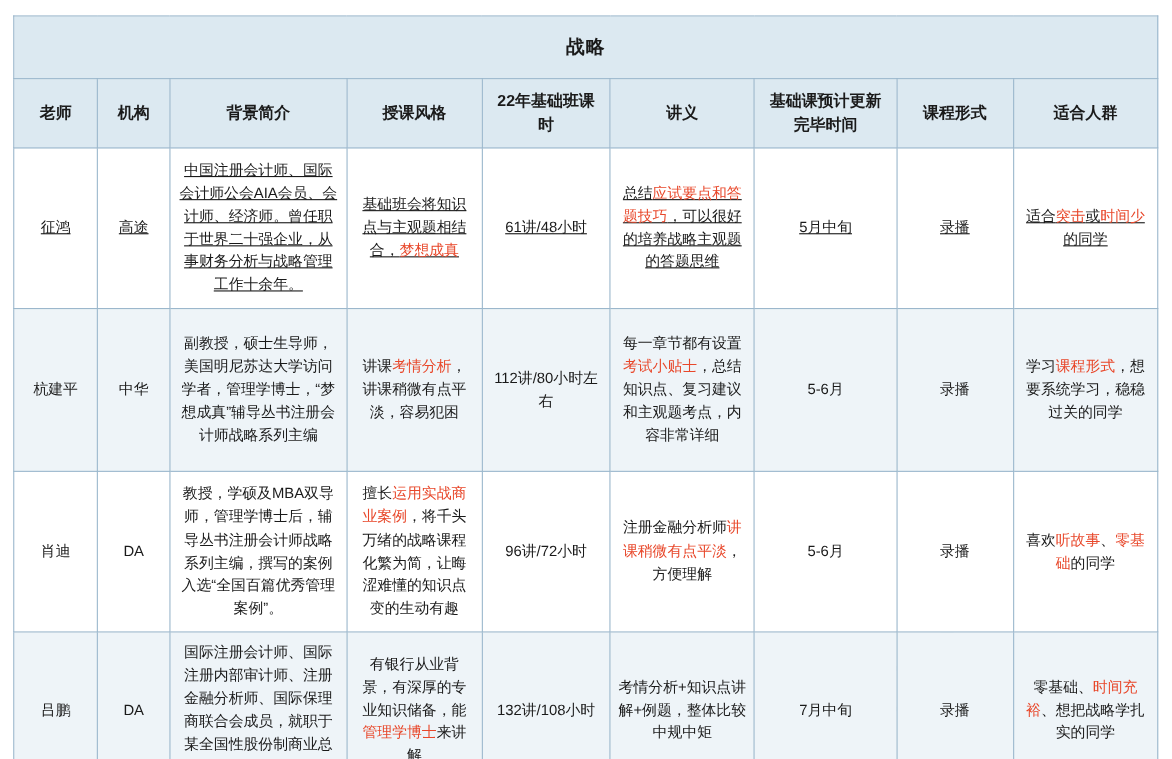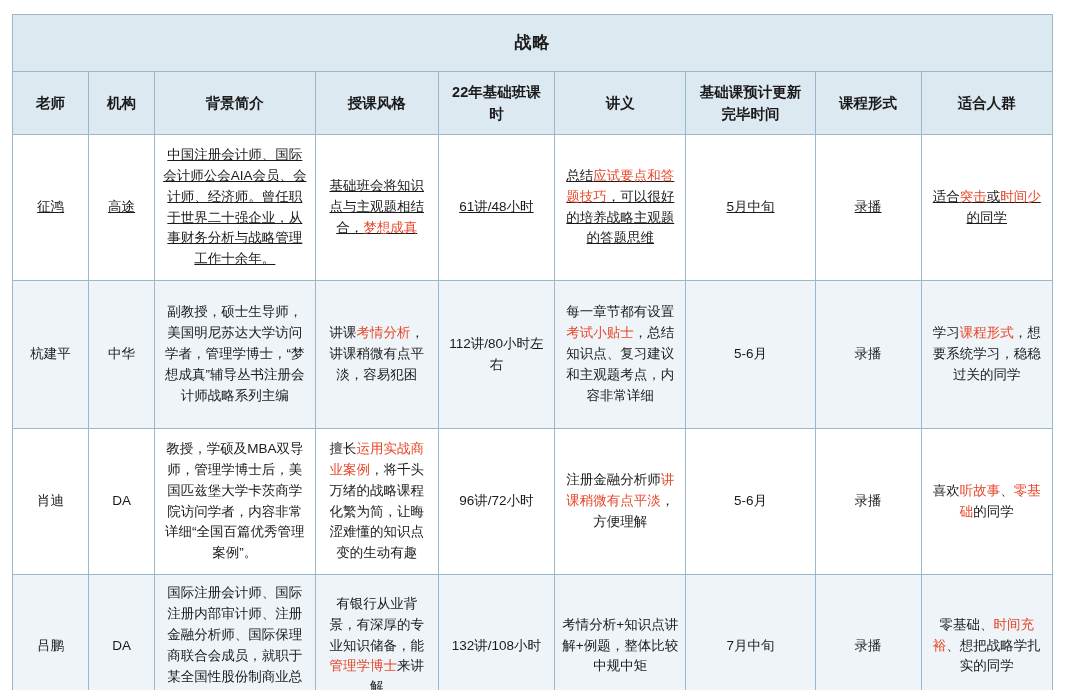--- a/index.html
+++ b/index.html
@@ -142,21 +142,21 @@
         <td><span>讲课</span><span class="hl">考情分析</span><span>，讲课稍微有点平淡，容易犯困</span></td>
         <td>112讲/80小时左右</td>
         <td><span>每一章节都有设置</span><span class="hl">考试小贴士</span><span>，总结知识点、复习建议和主观题考点，内容非常详细</span></td>
         <td>5-6月</td>
         <td>录播</td>
         <td><span>学习</span><span class="hl">课程形式</span><span>，想要系统学习，稳稳过关的同学</span></td>
       </tr>
       <tr class="r3">
         <td>肖迪</td>
         <td>DA</td>
-        <td><span>教授，学硕及MBA双导师，管理学博士后，美国匹兹堡大学卡茨商学院访问学者，内容非常详细“全国百篇优秀管理案例”。</span></td>
+        <td><span>教授，学硕及MBA双导师，管理学博士后，辅导丛书注册会计师战略系列主编，撰写的案例入选“全国百篇优秀管理案例”。</span></td>
         <td><span>擅长</span><span class="hl">运用实战商业案例</span><span>，将千头万绪的战略课程化繁为简，让晦涩难懂的知识点变的生动有趣</span></td>
         <td>96讲/72小时</td>
         <td><span>注册金融分析师</span><span class="hl">讲课稍微有点平淡</span><span>，方便理解</span></td>
         <td>5-6月</td>
         <td>录播</td>
         <td><span>喜欢</span><span class="hl">听故事</span><span>、</span><span class="hl">零基础</span><span>的同学</span></td>
       </tr>
       <tr class="r4 alt">
         <td>吕鹏</td>
         <td>DA</td>

